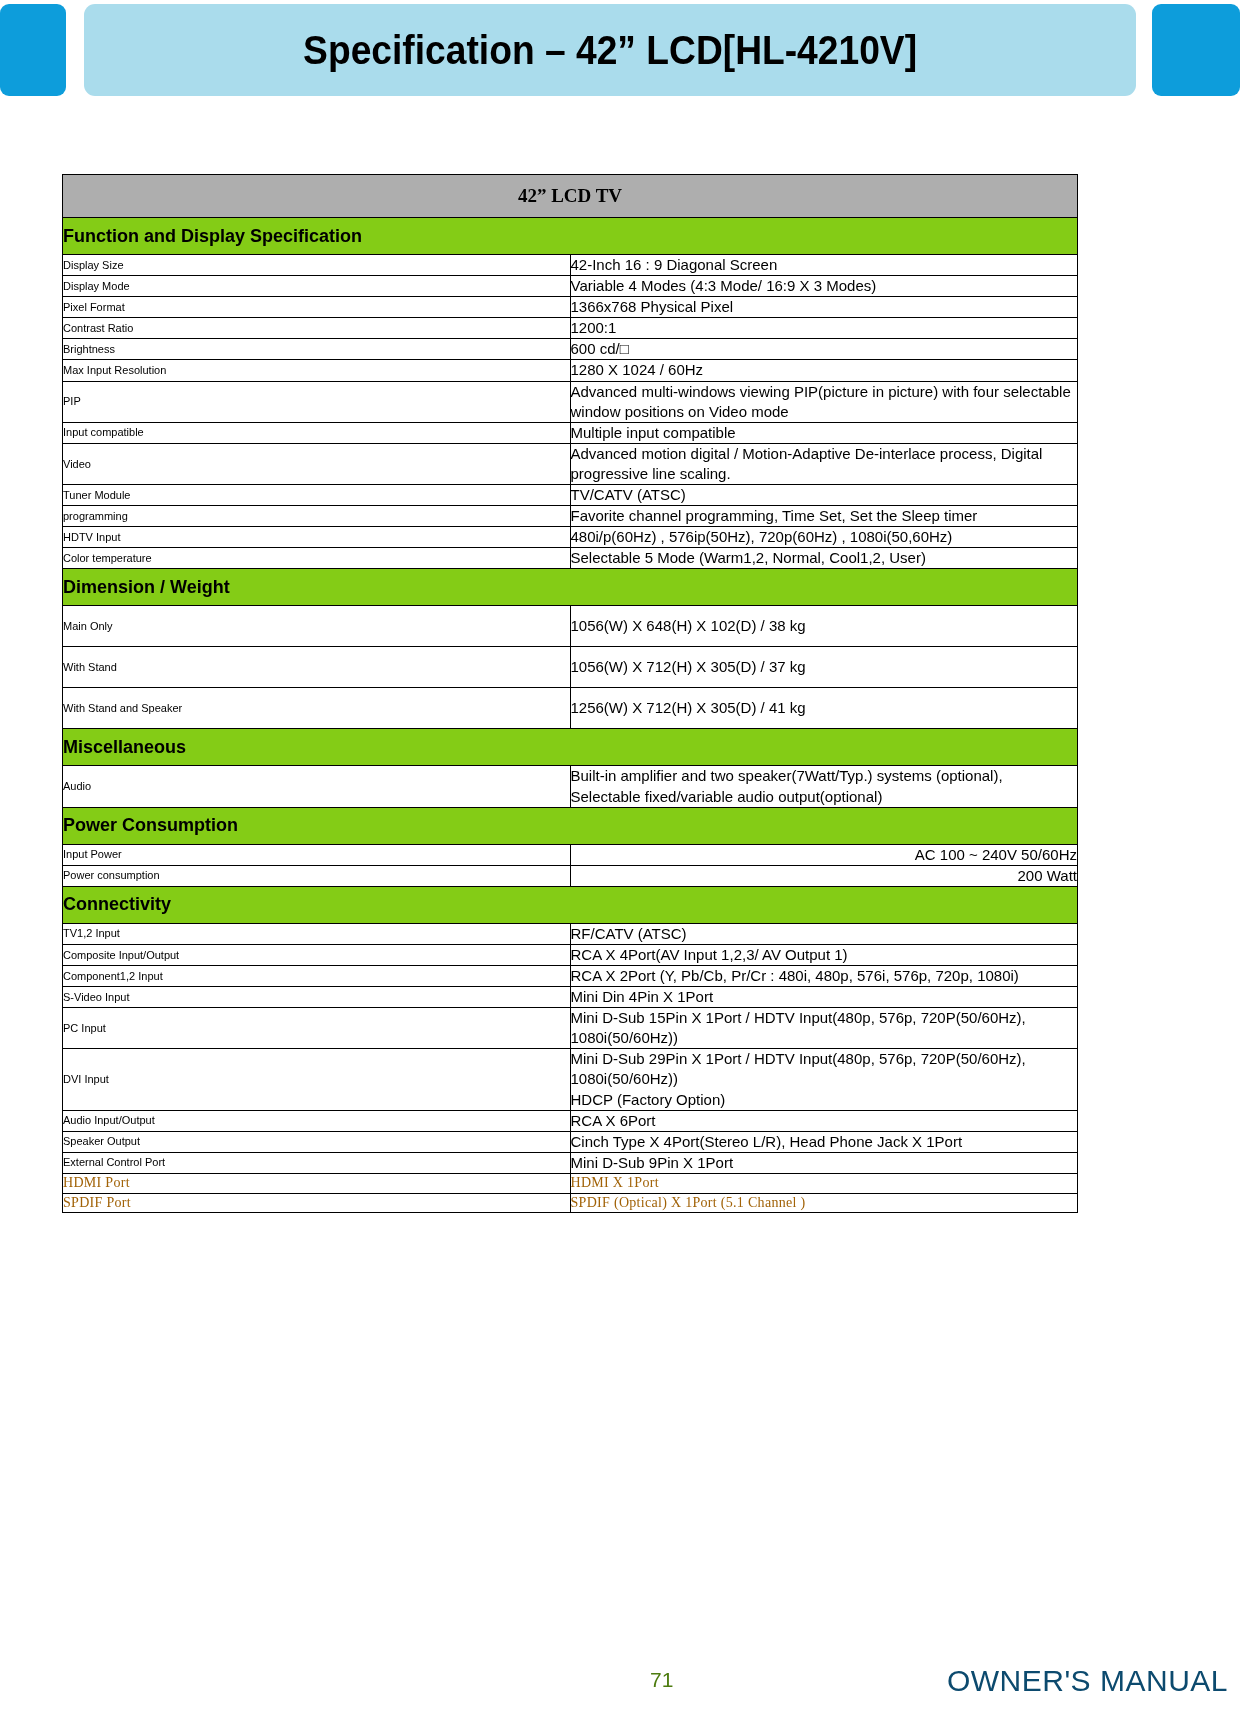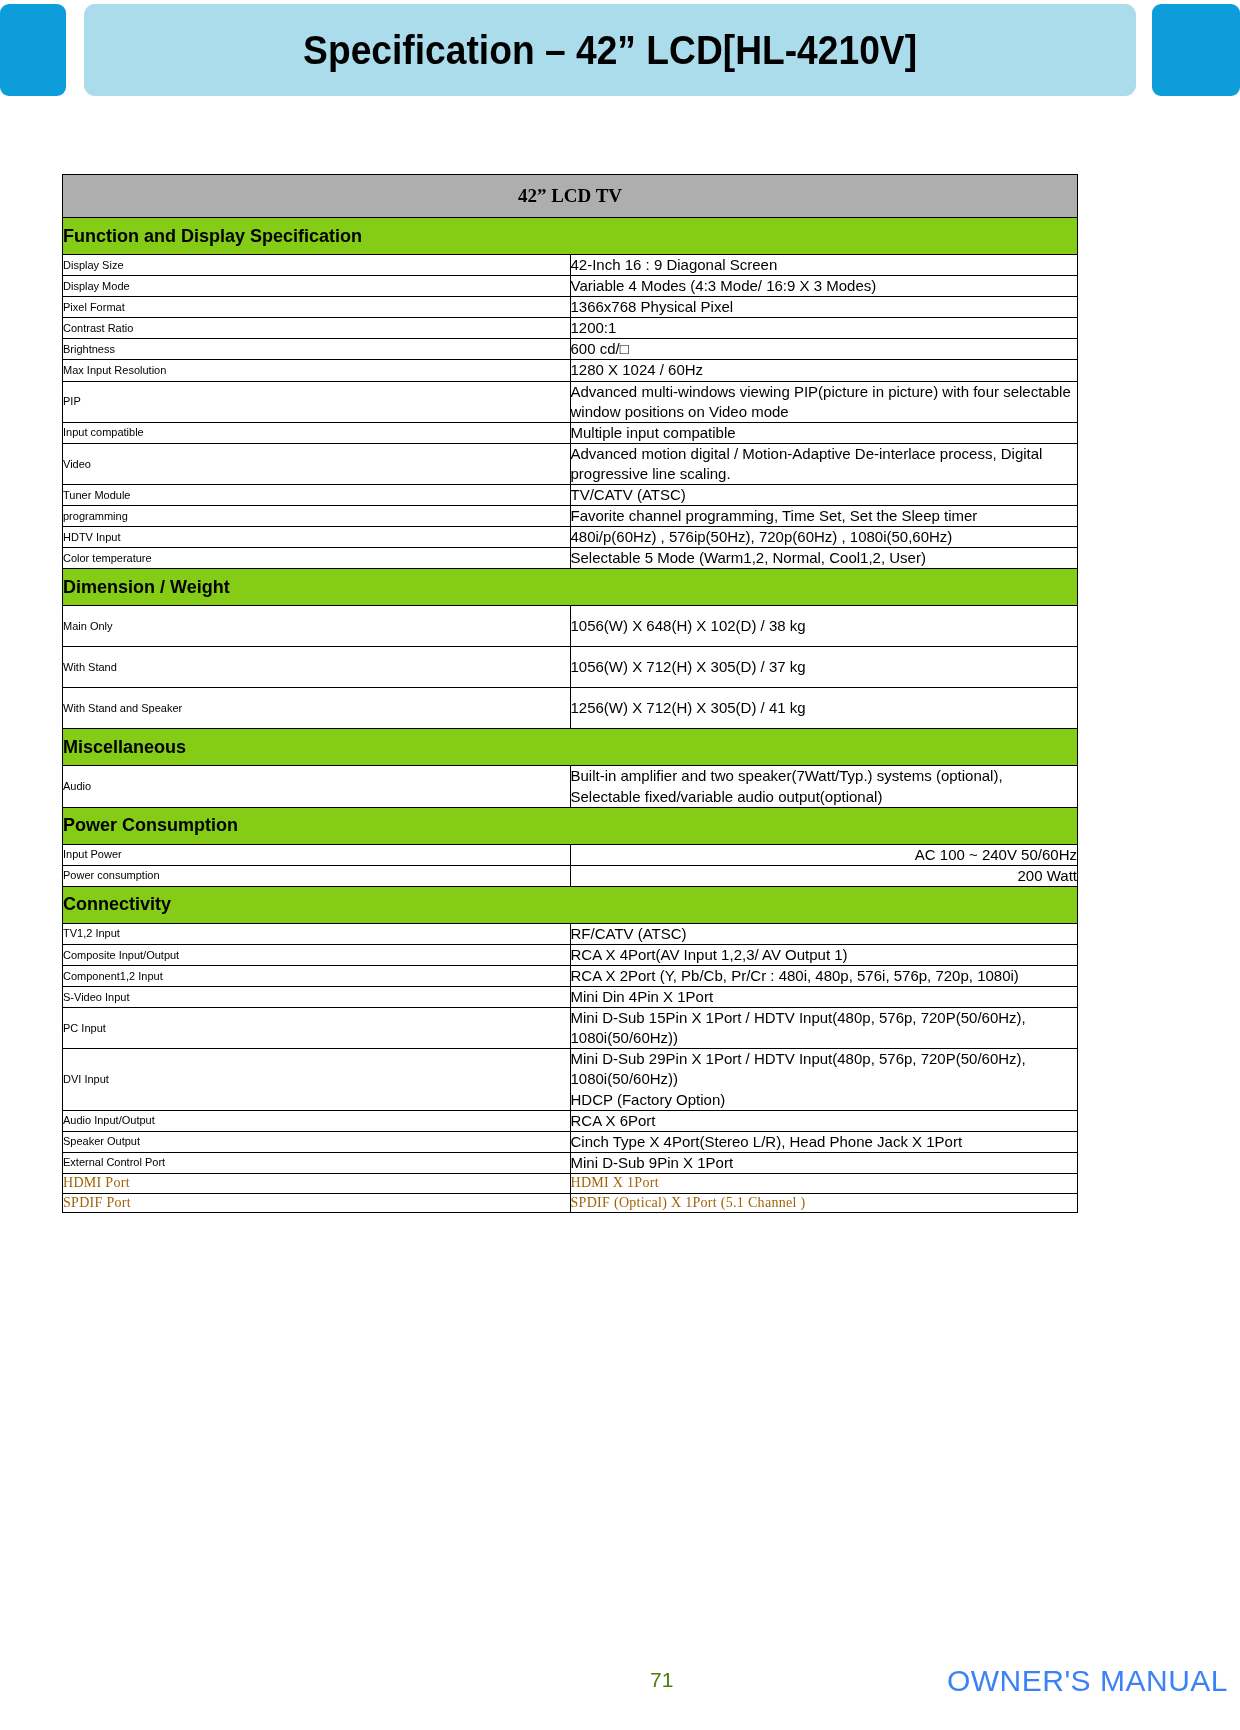--- a/index.html
+++ b/index.html
@@ -141,21 +141,21 @@
     left: 650px;
     top: 0px;
     font-size: 21px;
     color: #4d7c0f;
   }
   .manual-label {
     position: absolute;
     right: 12px;
     top: -4px;
     font-size: 30px;
-    color: #3b82f6;
+    color: #0c4a6e;
     letter-spacing: 0.5px;
   }
 </style>
 </head>
 <body>
 
 <div class="header-band">
   <div class="header-tab-left"></div>
   <div class="header-center">
     <div class="header-title">Specification – 42” LCD[HL-4210V]</div>

